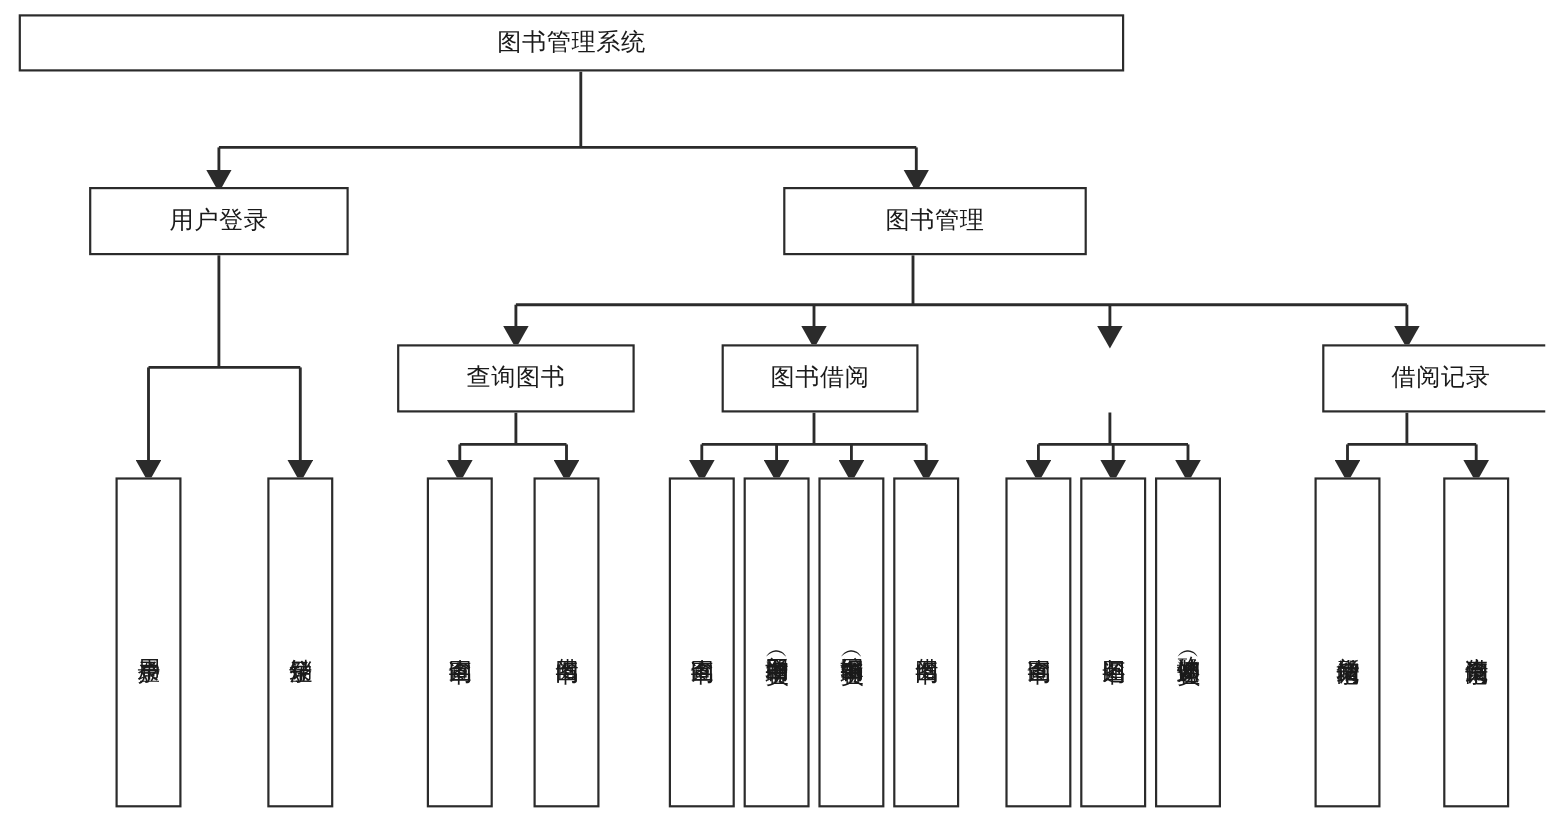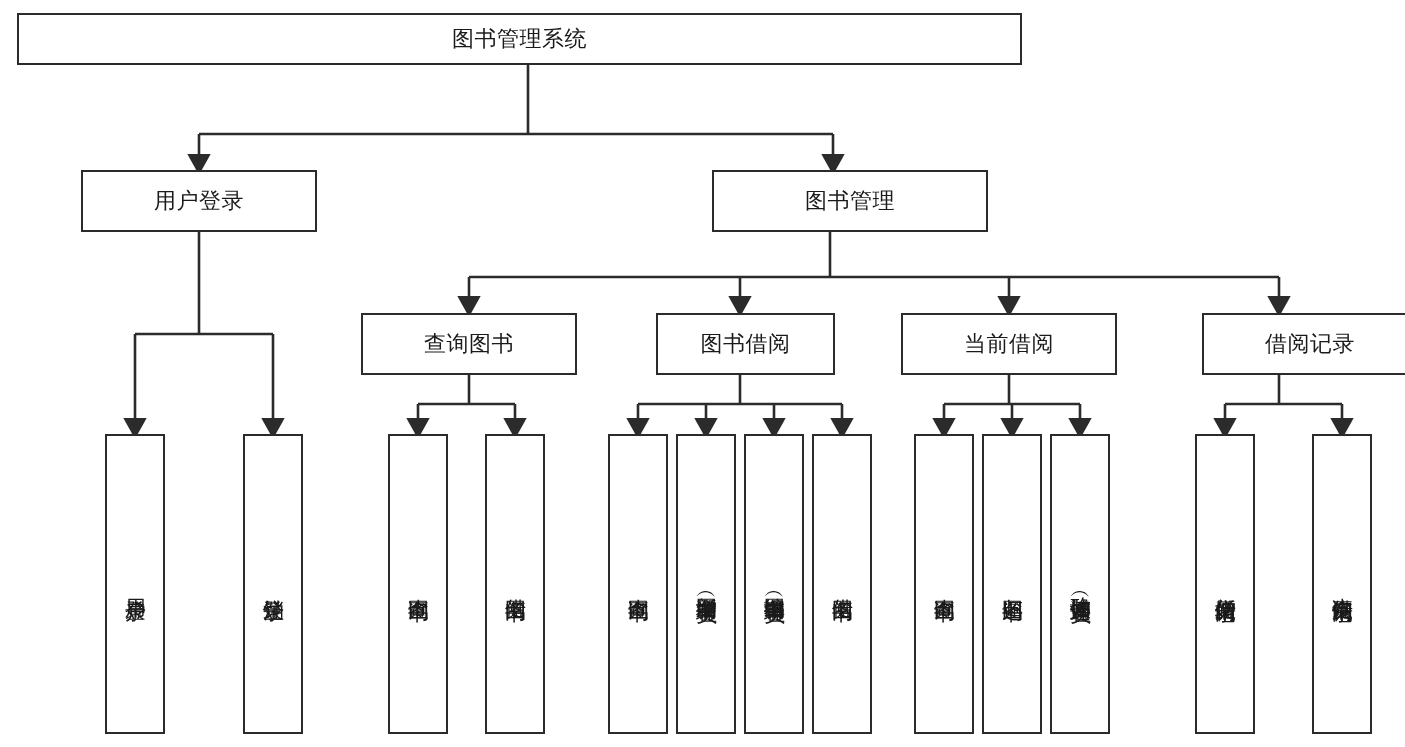--- a/index.html
+++ b/index.html
@@ -138,23 +138,20 @@
   <div class="node lvl2" style="left:712px; top:170px; width:276px; height:62px;">
     <span class="label">图书管理</span>
   </div>
 
   <div class="node lvl3" style="left:361px; top:313px; width:216px; height:62px;">
     <span class="label">查询图书</span>
   </div>
   <div class="node lvl3" style="left:632px; top:313px; width:179px; height:62px;margin-left:24px;">
     <span class="label">图书借阅</span>
   </div>
-  <div class="node lvl3" style="left:901px; top:313px; width:216px; height:62px;">
-    <span class="label">当前借阅</span>
-  </div>
   <div class="node lvl3" style="left:1202px; top:313px; width:216px; height:62px;">
     <span class="label">借阅记录</span>
   </div>
 
   <div class="node vertical" style="left:105px; top:434px; width:60px; height:300px;">
     <span class="label">用户登录</span>
   </div>
   <div class="node vertical" style="left:243px; top:434px; width:60px; height:300px;">
     <span class="label">注销登录</span>
   </div>

